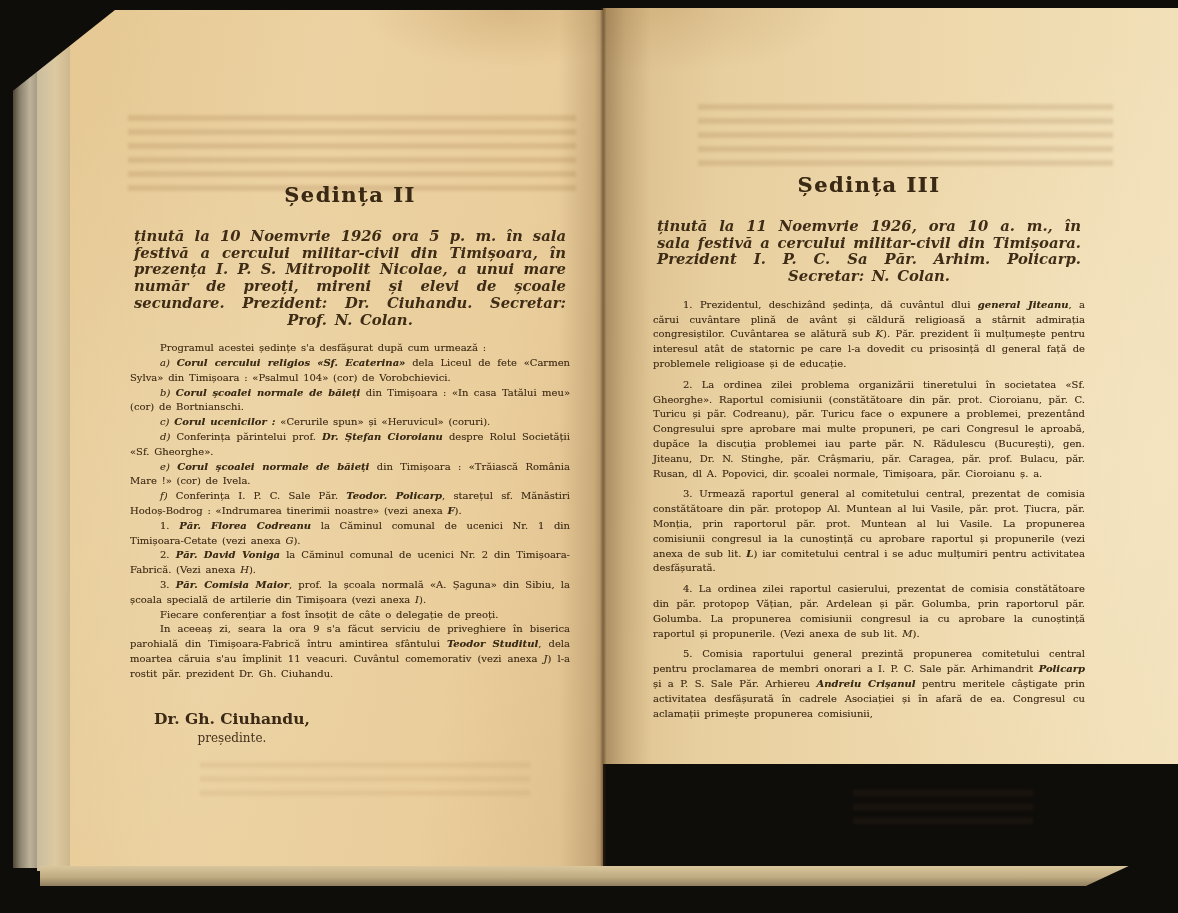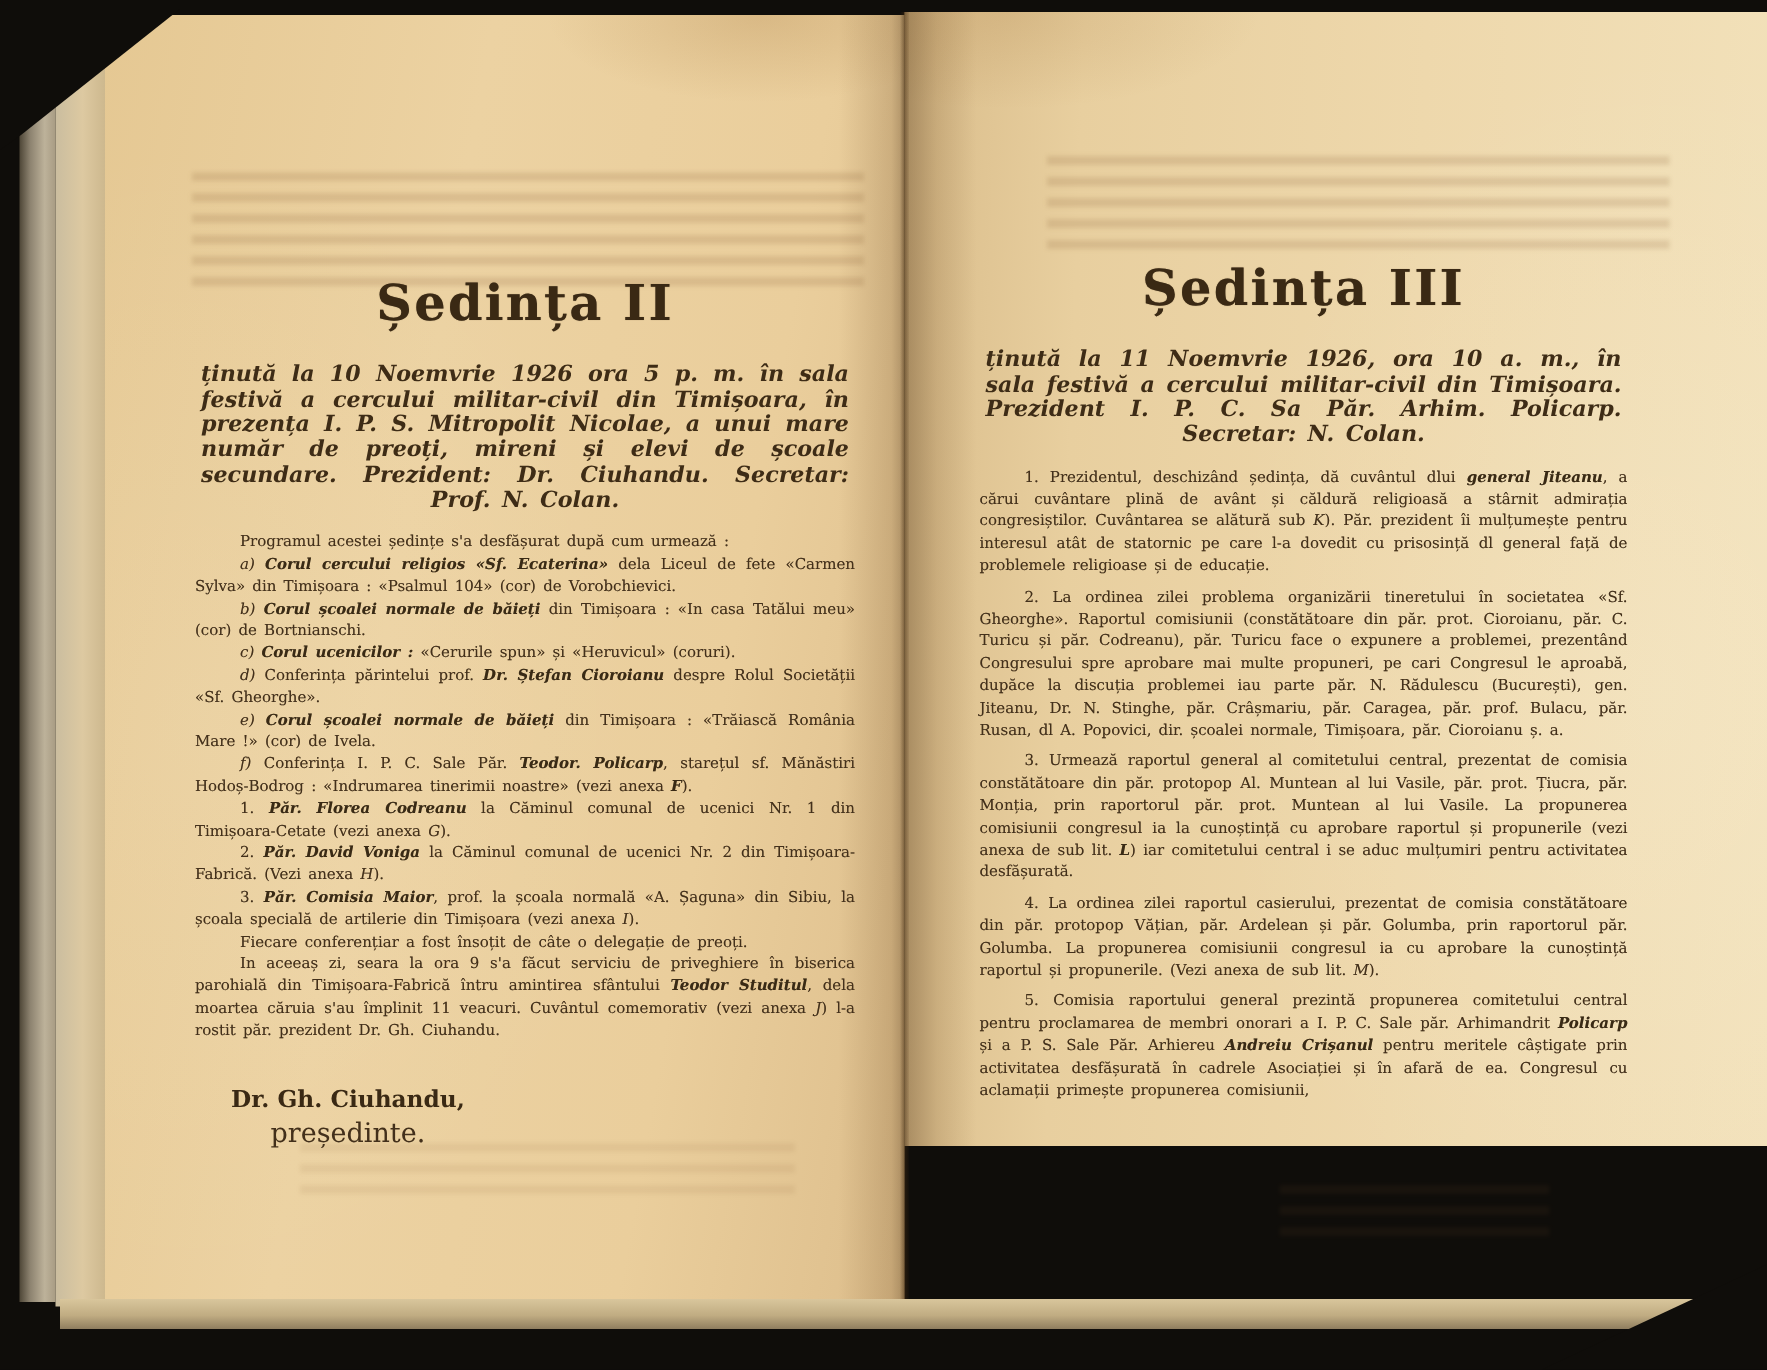--- a/index.html
+++ b/index.html
@@ -68,21 +68,21 @@
       rgba(134,92,48,0) 6px, rgba(134,92,48,0) 14px);
     filter:blur(1.4px);
     pointer-events:none;
   }
   .ghost.faint { opacity:.55; }
   
   .content { position:absolute; color:#43301b; }
   .content-left  { left:60px;  top:172px; width:440px; }
   .content-right { left:50px;  top:164px; width:432px; }
   .heading {
-    font-size:33px; font-weight:bold; text-align:center;
+    font-size:21px; font-weight:bold; text-align:center;
     letter-spacing:1.5px; color:#3a2914; margin:0 0 21px 0;
     text-shadow:0 0 .5px rgba(58,41,20,.6);
   }
   .intro {
     font-size:14.8px; line-height:16.7px; font-weight:bold; font-style:italic;
     text-align:justify; text-align-last:center; word-spacing:2.5px;
     margin:0 4px 13px 4px; color:#3e2c16;
   }
   .bodytext p {
     font-size:10px; line-height:14.8px; margin:0;
@@ -94,21 +94,21 @@
   .seg-bi { font-weight:bold; font-style:italic; color:#392a15; }
   
   .sigs {
     display:flex; justify-content:space-between;
     margin:27px 30px 0 24px;
     gap:44px;
   }
   .sig { text-align:center; }
   .sig-name { font-size:15.5px; font-weight:bold; color:#3a2914; }
   .sig-name .pfx { font-weight:normal; }
-  .sig-role { font-size:18px; margin-top:3px; }
+  .sig-role { font-size:12px; margin-top:3px; }
 </style>
 </head>
 <body>
 
 <div class="stack-a"></div>
 <div class="stack-b"></div>
 <div class="stack-bottom"></div>
 
 <div class="page page-left">
   <div class="ghost" style="left:58px; top:105px; width:448px; height:78px;"></div>

